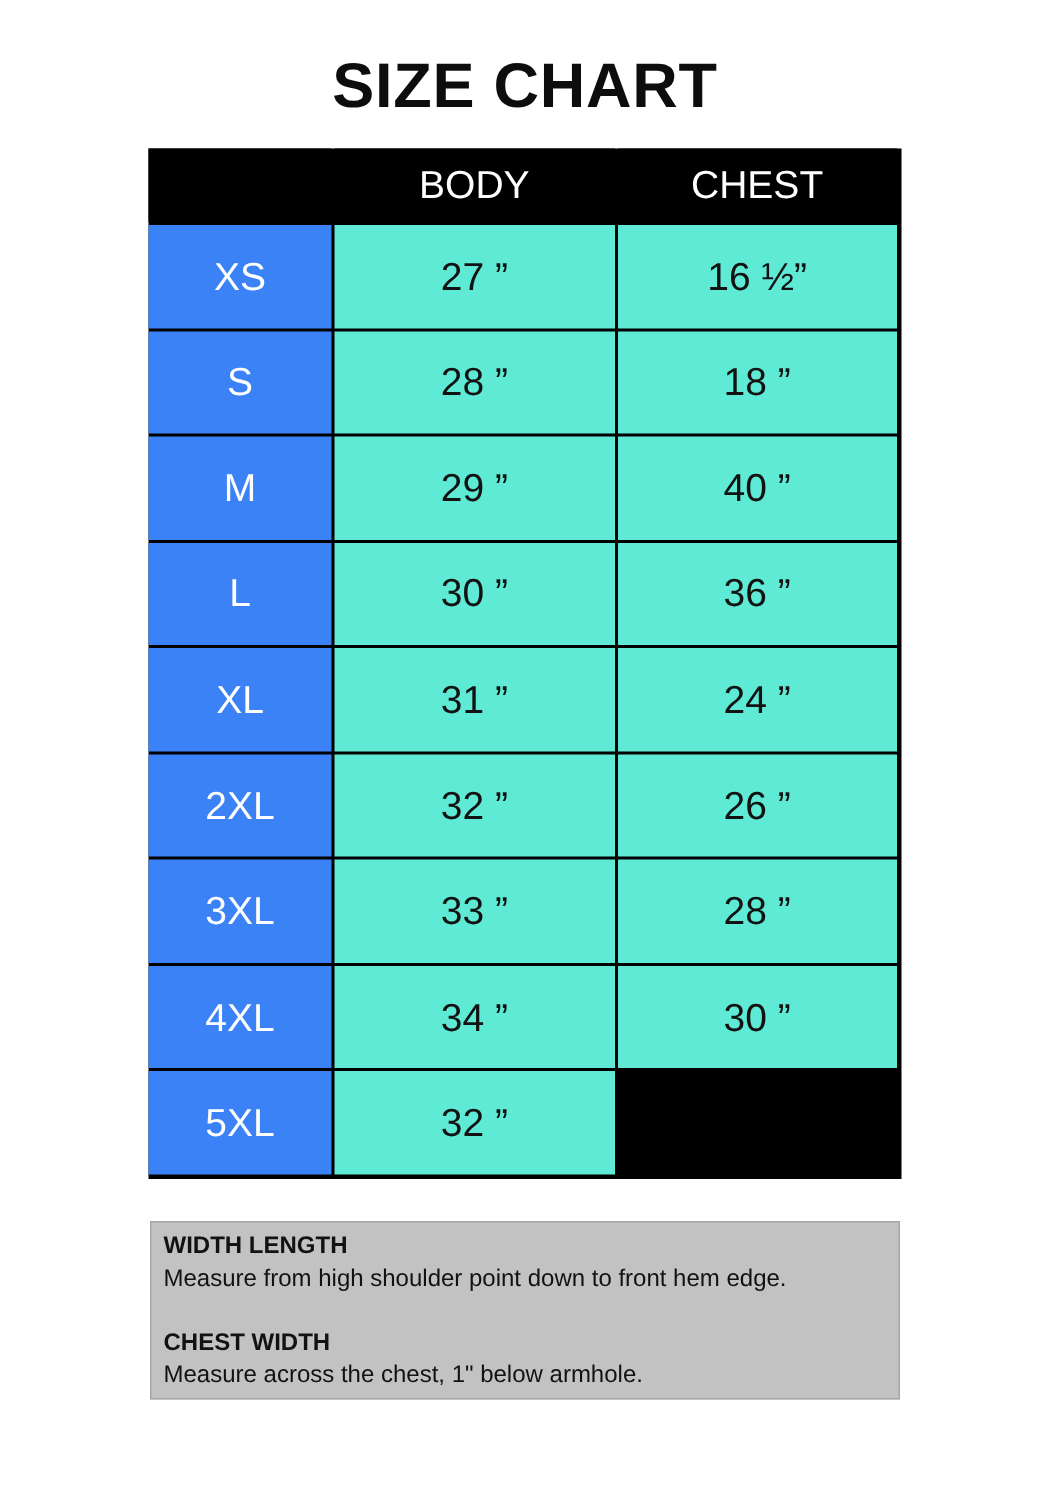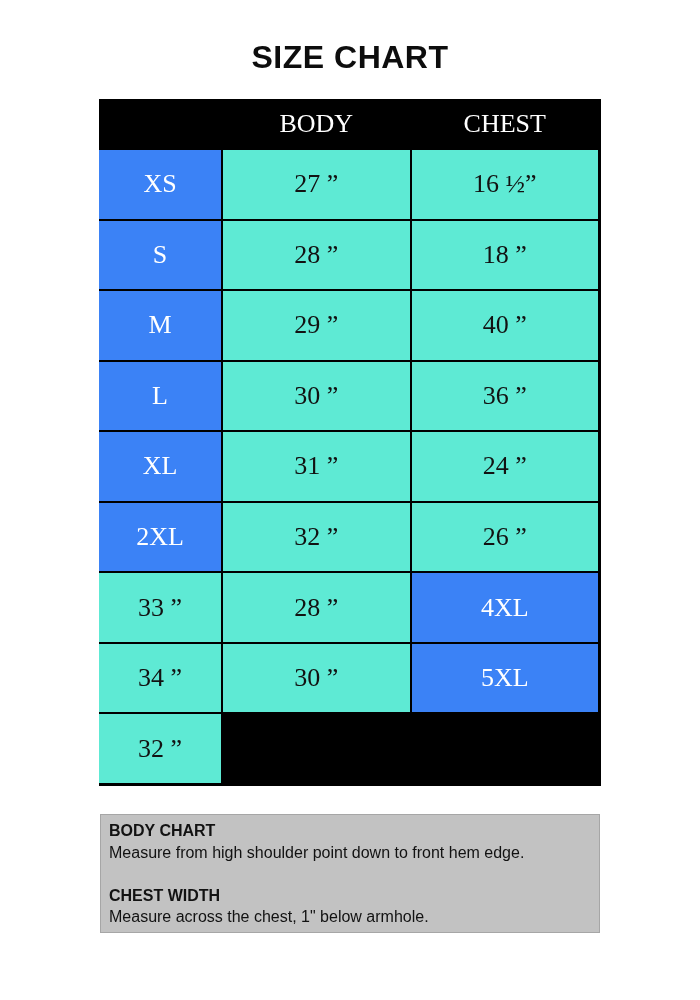--- a/index.html
+++ b/index.html
@@ -15,21 +15,21 @@
     position: absolute;
     left: 0; top: 0;
     width: 700px; height: 1000px;
     overflow: hidden;
   }
   .page-title {
     position: absolute;
     left: 0; top: 40px;
     width: 700px;
     text-align: center;
-    font-size: 32px;
+    font-size: 42px;
     line-height: 34px;
     font-weight: bold;
     letter-spacing: 0.5px;
     color: #0d0d0d;
   }
   .size-table {
     position: absolute;
     left: 99px; top: 99px;
     width: 502px; height: 687px;
     background: #000000;
@@ -38,21 +38,20 @@
     display: grid;
     grid-template-columns: 122px 1fr 1fr;
     grid-template-rows: 49px repeat(9, 1fr);
     gap: 2px;
   }
   .cell {
     display: flex;
     align-items: center;
     justify-content: center;
     font-size: 26px;
-    font-family: Liberation Serif, serif;
   }
   .th {
     background: #000000;
     color: #ffffff;
   }
   .size-label {
     background: #3b82f6;
     color: #ffffff;
   }
   .val {
@@ -112,32 +111,33 @@
     <div class="cell val">36 ”</div>
 
     <div class="cell size-label">XL</div>
     <div class="cell val">31 ”</div>
     <div class="cell val">24 ”</div>
 
     <div class="cell size-label">2XL</div>
     <div class="cell val">32 ”</div>
     <div class="cell val">26 ”</div>
 
+    <div class="cell size-label">3XL</div>
     <div class="cell val">33 ”</div>
     <div class="cell val">28 ”</div>
 
     <div class="cell size-label">4XL</div>
     <div class="cell val">34 ”</div>
     <div class="cell val">30 ”</div>
 
     <div class="cell size-label">5XL</div>
     <div class="cell val">32 ”</div>
   </div>
 
   <div class="note-box">
-    <p class="note-heading">BODY CHART</p>
+    <p class="note-heading">WIDTH LENGTH</p>
     <p class="note-text">Measure from high shoulder point down to front hem edge.</p>
     <div class="note-spacer"></div>
     <p class="note-heading">CHEST WIDTH</p>
     <p class="note-text">Measure across the chest, 1" below armhole.</p>
   </div>
 
 </div>
 
 </body></html>

